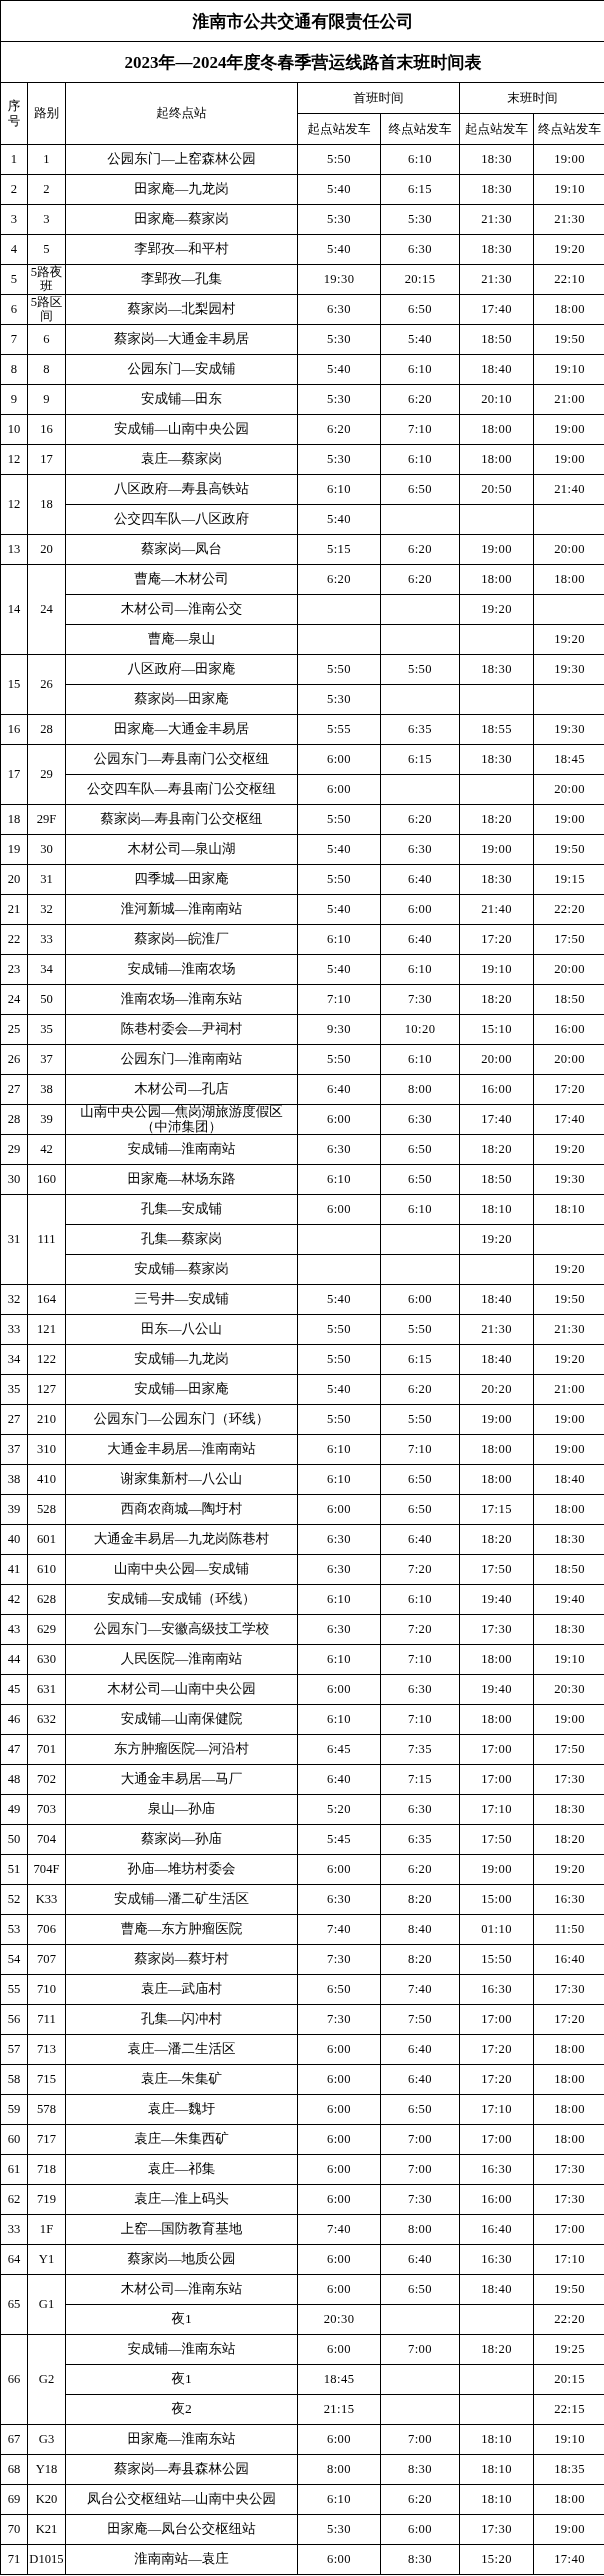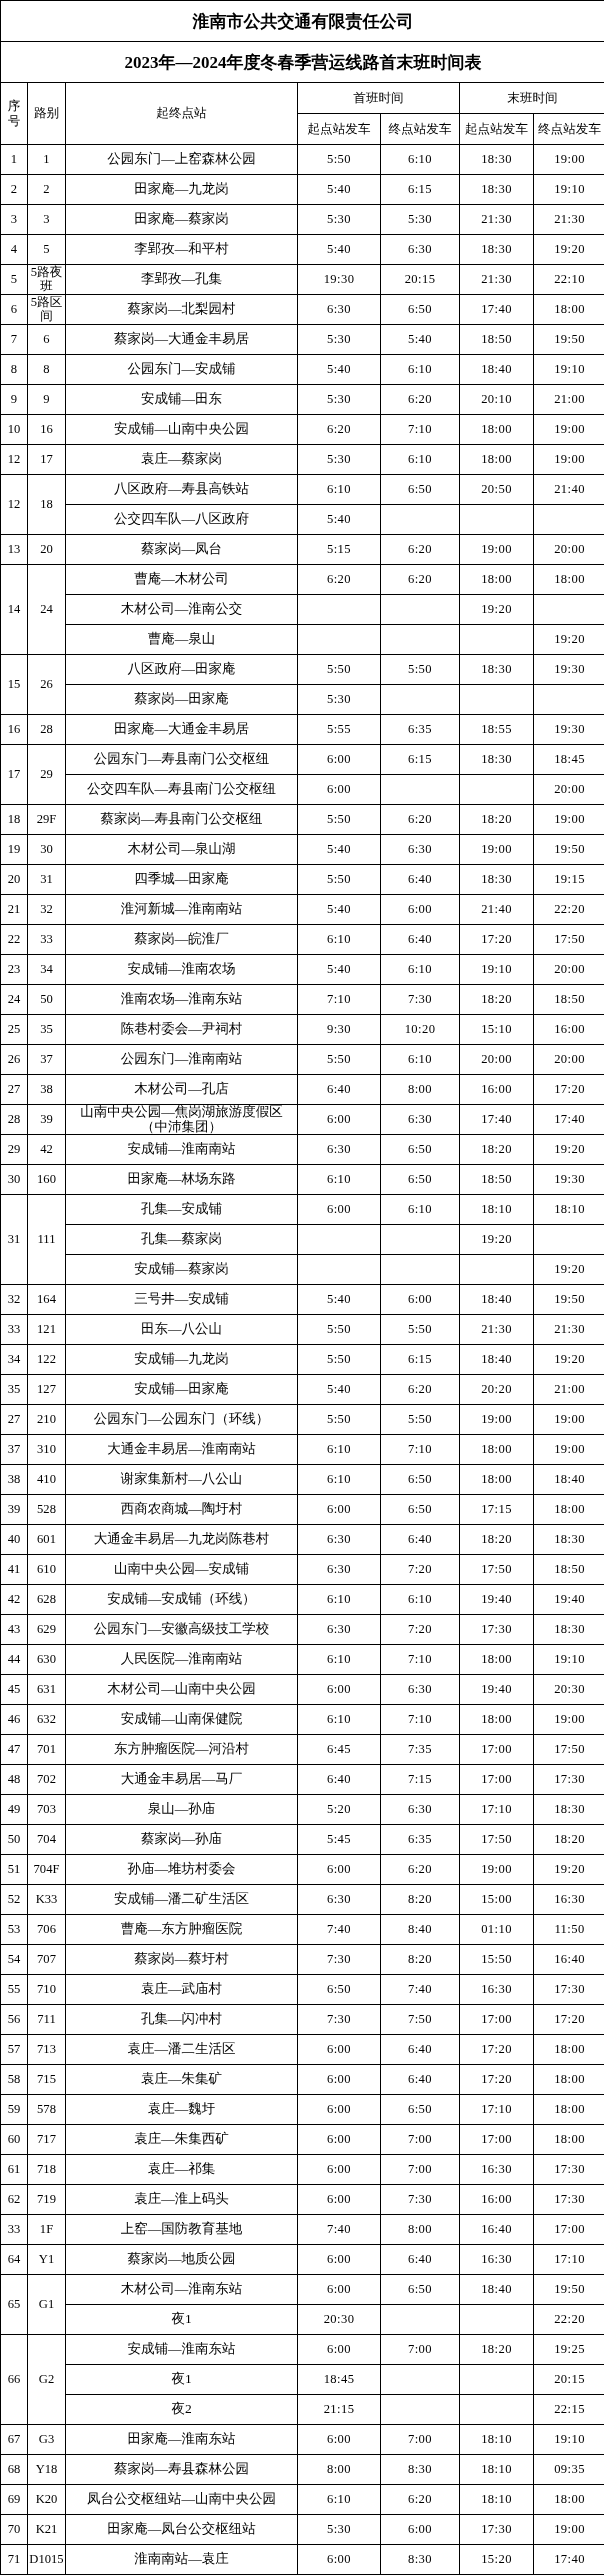--- a/index.html
+++ b/index.html
@@ -764,21 +764,21 @@
         <td class="tm">18:10</td>
         <td class="tm">19:10</td>
       </tr>
       <tr>
         <td class="rt" rowspan="1">68</td>
         <td class="rt" rowspan="1">Y18</td>
         <td class="st">蔡家岗—寿县森林公园</td>
         <td class="tm">8:00</td>
         <td class="tm">8:30</td>
         <td class="tm">18:10</td>
-        <td class="tm">09:35</td>
+        <td class="tm">18:35</td>
       </tr>
       <tr>
         <td class="rt" rowspan="1">69</td>
         <td class="rt" rowspan="1">K20</td>
         <td class="st">凤台公交枢纽站—山南中央公园</td>
         <td class="tm">6:10</td>
         <td class="tm">6:20</td>
         <td class="tm">18:10</td>
         <td class="tm">18:00</td>
       </tr>

